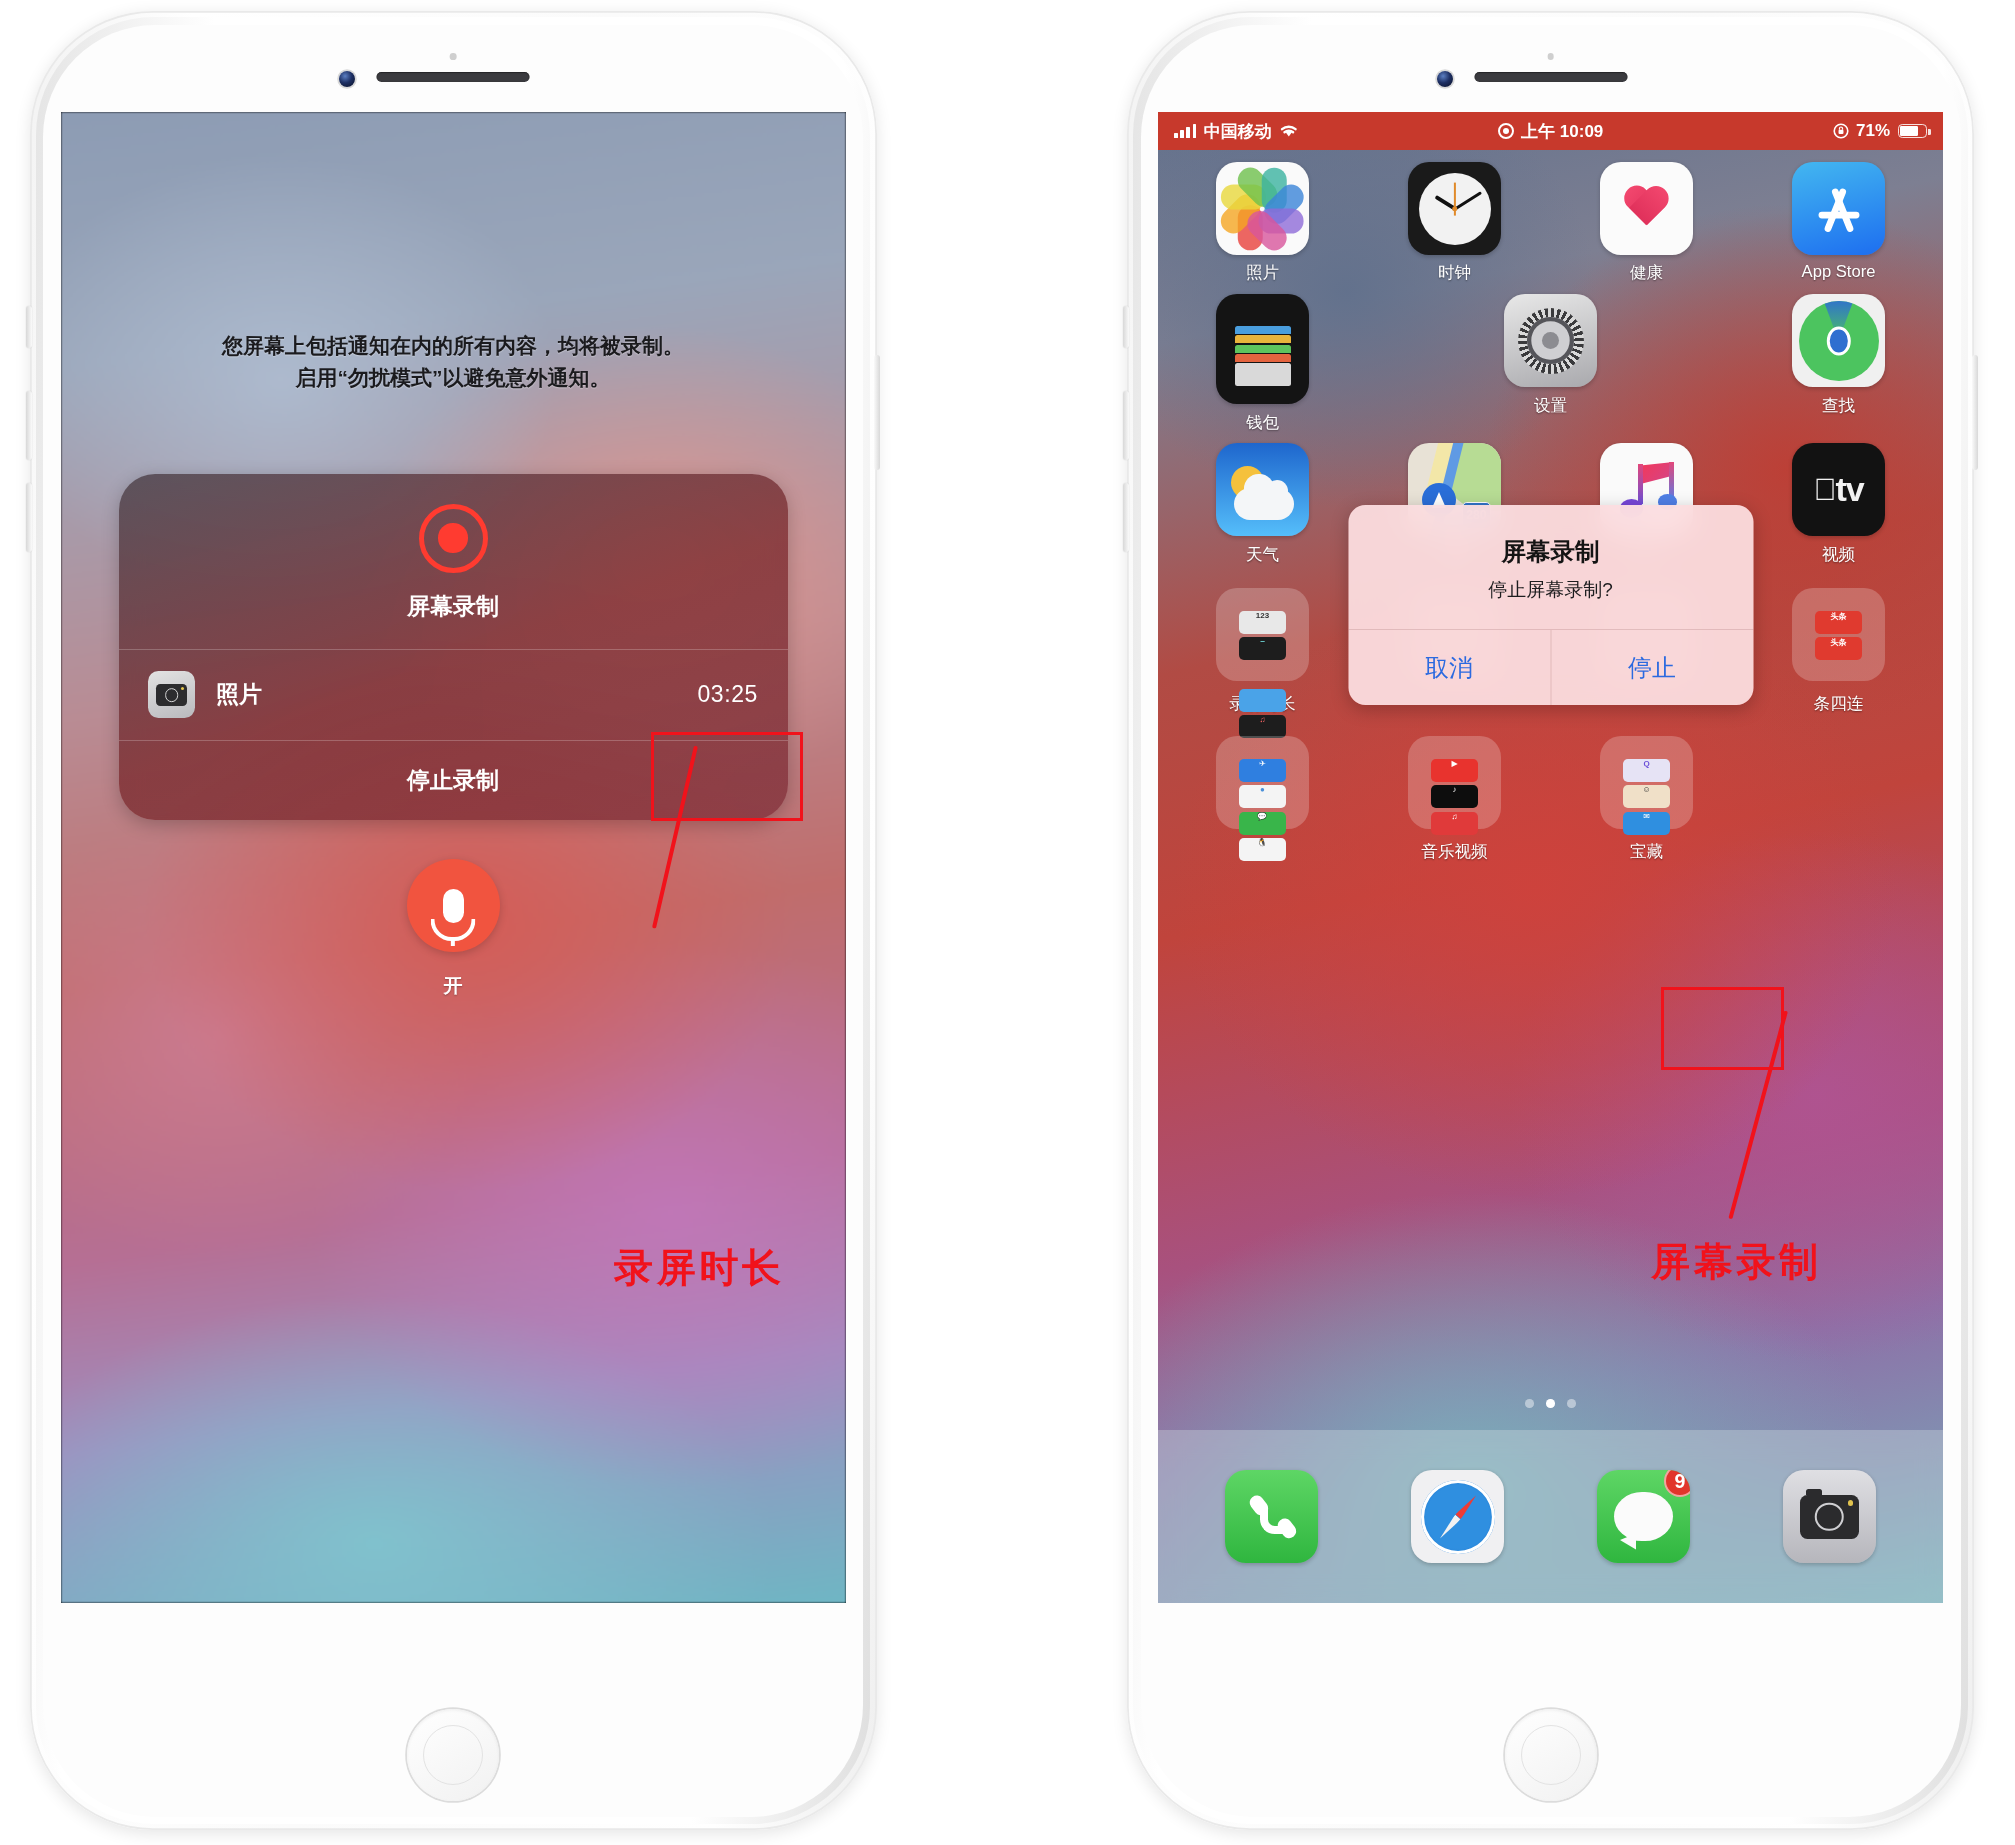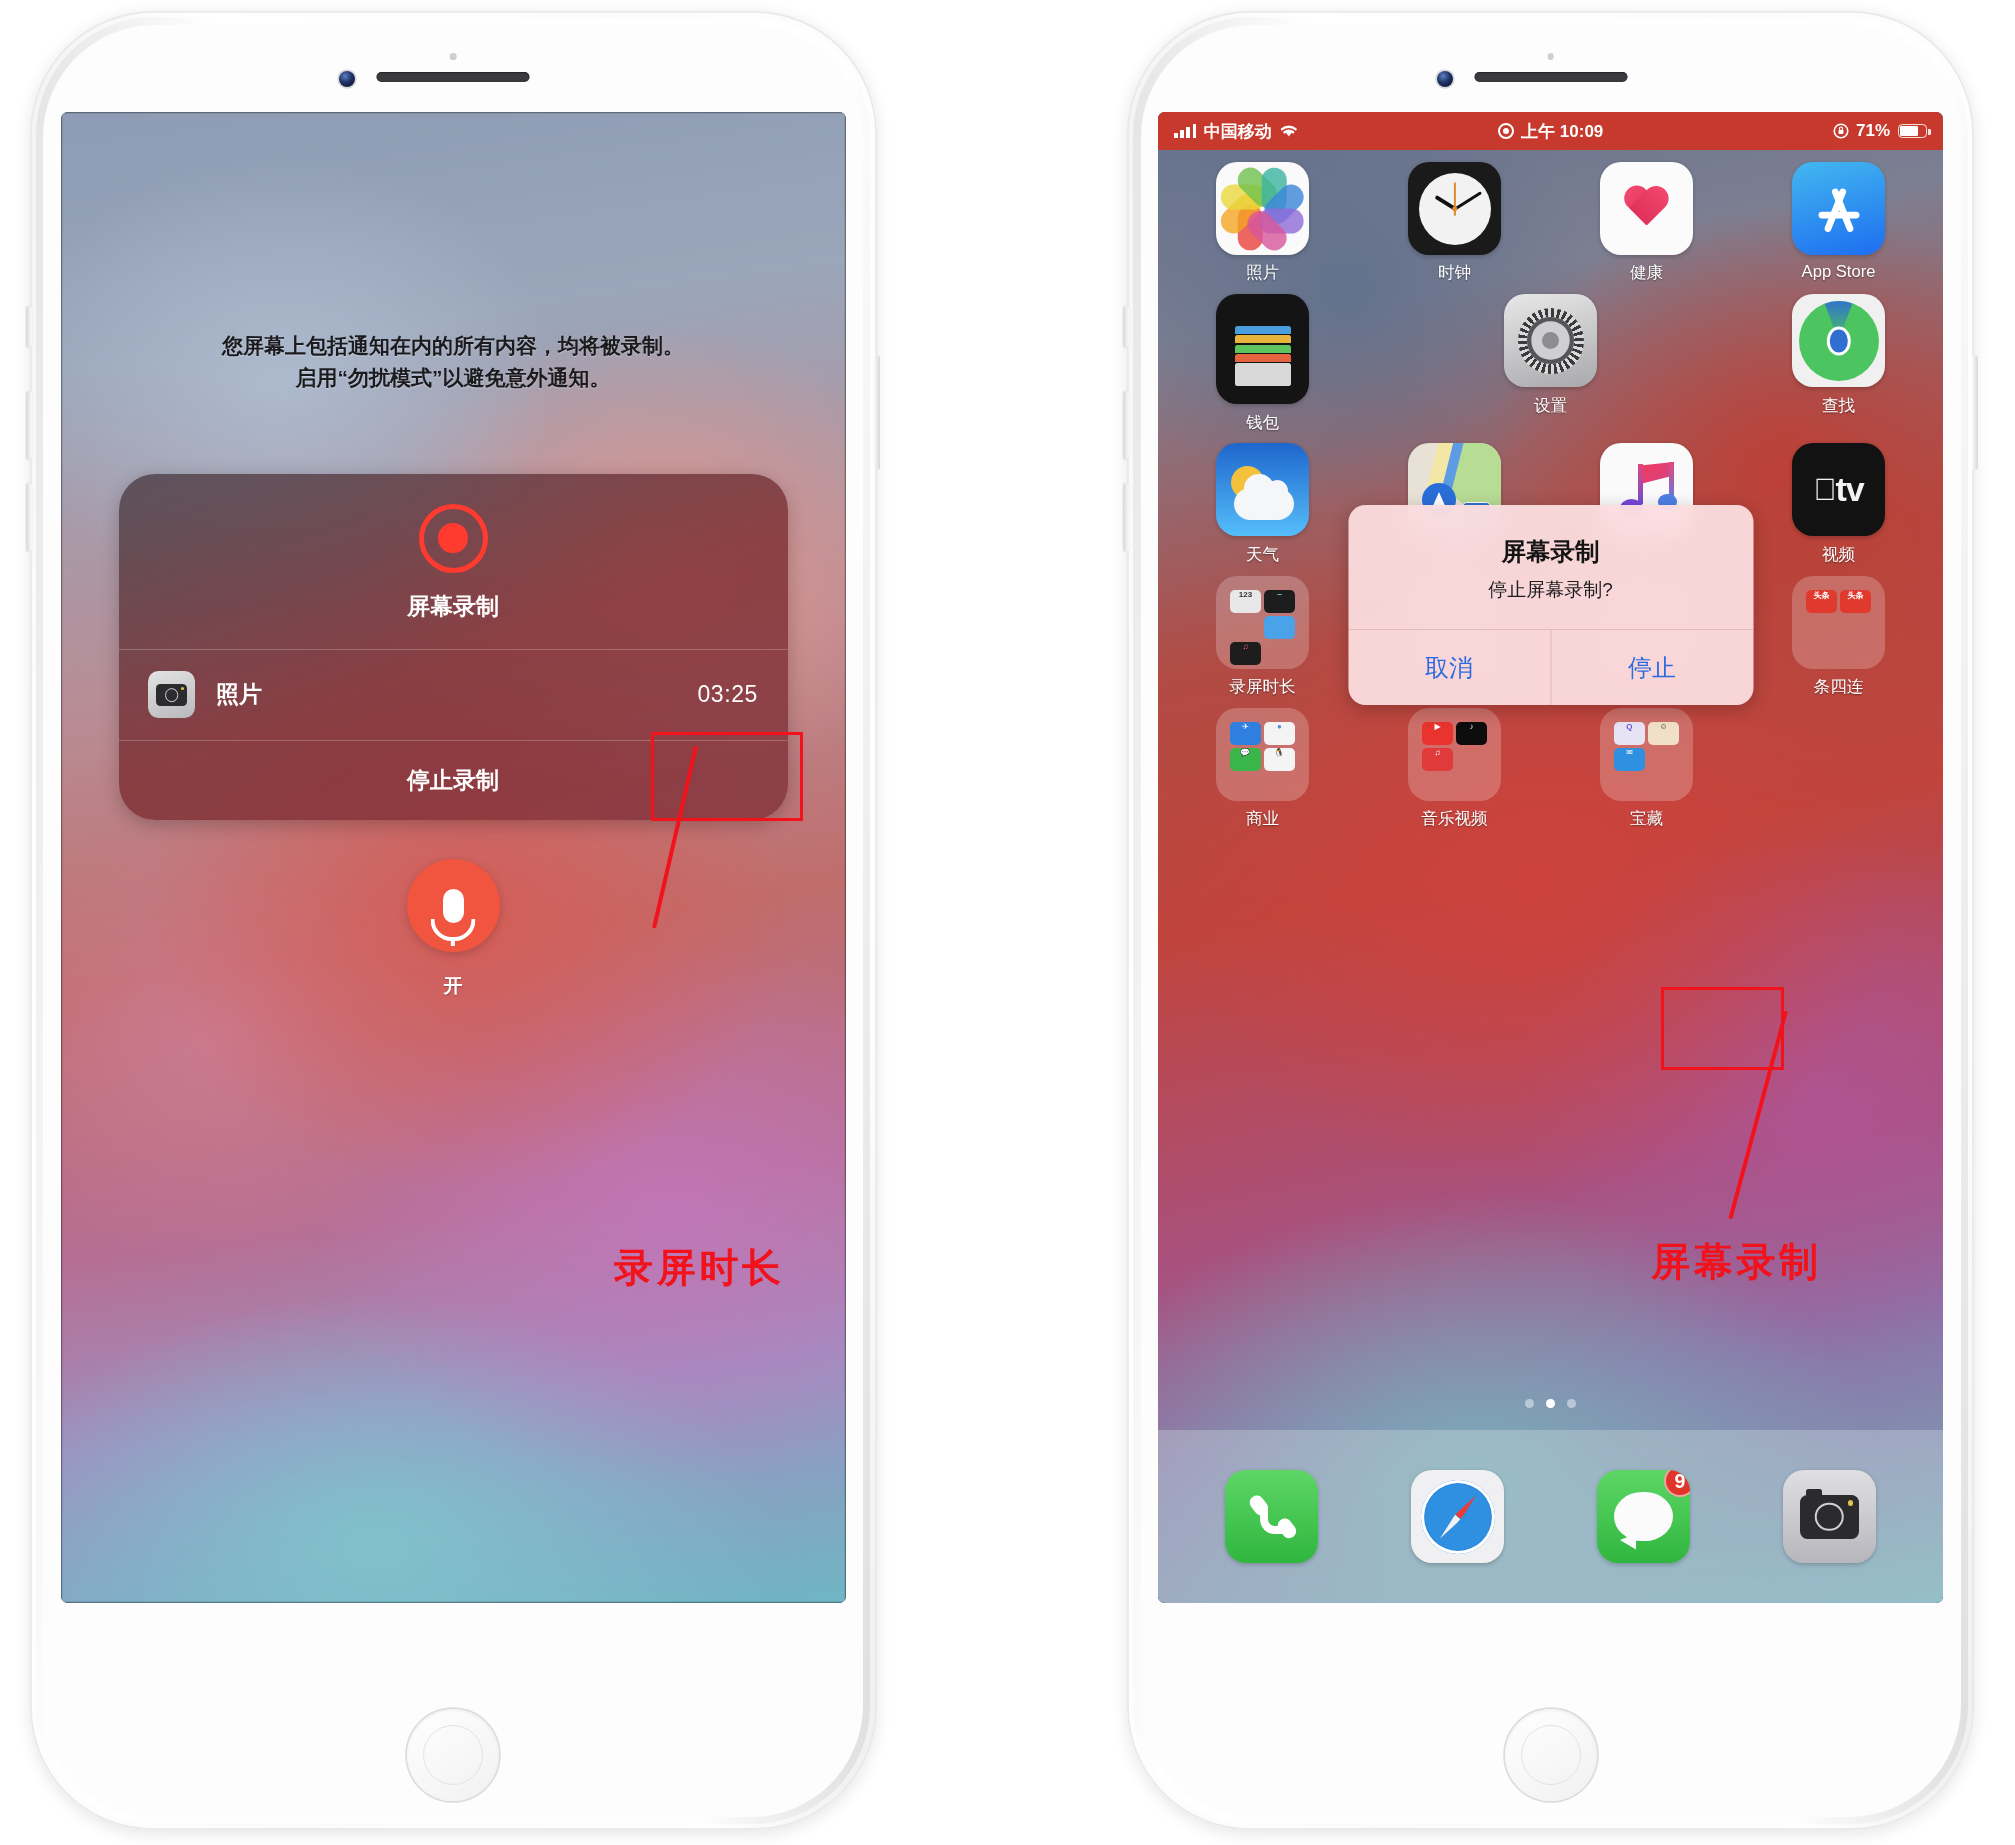--- a/index.html
+++ b/index.html
@@ -39,21 +39,21 @@
   
   .home{position:absolute;bottom:29.5px;left:50%;transform:translateX(-50%);
         width:92px;height:92px;border-radius:50%;
         background:linear-gradient(145deg,#ffffff,#f1f1f1);
         box-shadow:0 0 0 1.8px #dcdcdc, inset 0 1.2px 3.1px rgba(0,0,0,.06);}
   .home::after{content:"";position:absolute;inset:16px;border-radius:50%;
         border:1.8px solid #e3e3e3;}
 
   
   .screen{position:absolute;top:101px;left:31px;width:785px;height:1491px;
-        background:#000;overflow:hidden;border-radius:7px;}
+        background:#000;overflow:hidden;}
   .screen-inner{position:absolute;inset:0;overflow:hidden;}
 
   
   .wall-left{position:absolute;inset:0;
      background:
        radial-gradient(ellipse 393px 319px at 28% 18%, rgba(176,190,210,.85), transparent 70%),
        radial-gradient(ellipse 430px 344px at 76% 30%, rgba(232,150,140,.85), transparent 68%),
        radial-gradient(ellipse 466px 393px at 52% 54%, rgba(214,92,86,.92), transparent 70%),
        radial-gradient(ellipse 380px 319px at 20% 62%, rgba(206,126,150,.8), transparent 70%),
        radial-gradient(ellipse 503px 380px at 78% 74%, rgba(196,120,190,.78), transparent 72%),
@@ -203,23 +203,23 @@
   .note .stem1{position:absolute;right:31px;top:2.5px;width:4.3px;height:40px;
         background:linear-gradient(180deg,#e2477a,#6d4fd6);}
   .note .stem2{position:absolute;right:0;top:0;width:4.3px;height:40px;
         background:linear-gradient(180deg,#e2477a,#5b7ce6);}
   .note .b1{position:absolute;left:0;bottom:0;width:23px;height:18.4px;border-radius:50%;background:#7646d8;}
   .note .b2{position:absolute;right:-3.7px;bottom:7.4px;width:19.6px;height:16px;border-radius:50%;background:#4f7fe6;}
   .ic-tv{background:#121212;display:flex;align-items:center;justify-content:center;
         color:#f2f2f2;font-size:34px;font-weight:600;letter-spacing:-1.2px;}
 
   
-  .folder{width:93px;height:93px;border-radius:21px;margin:0 auto;position:relative;
-        background:rgba(255,255,255,.22);padding:14px;box-sizing:border-box;
-        display:grid;grid-template-columns:repeat(2,1fr);grid-gap:3.1px;align-content:start;}
+  .folder{width:93px;height:93px;border-radius:21px;margin:12px auto;position:relative;
+        background:rgba(255,255,255,.22);padding:23px;box-sizing:border-box;
+        display:grid;grid-template-columns:repeat(1,1fr);grid-gap:3.1px;align-content:start;}
   .folder span{border-radius:4.9px;display:block;height:23px;}
   .mini{font-size:8px;color:#fff;display:flex;align-items:center;justify-content:center;
         overflow:hidden;font-weight:700;}
 
   .pagedots{position:absolute;bottom:195px;left:0;width:100%;display:flex;justify-content:center;gap:12.3px;}
   .pagedots i{width:8.6px;height:8.6px;border-radius:50%;background:rgba(255,255,255,.45);display:block;}
   .pagedots i.on{background:#fff;}
   .dock{position:absolute;bottom:0;left:0;width:100%;height:173px;
         background:rgba(215,222,226,.34);backdrop-filter:blur(12.3px);
         display:flex;align-items:center;justify-content:space-around;padding:0 21px;box-sizing:border-box;}

